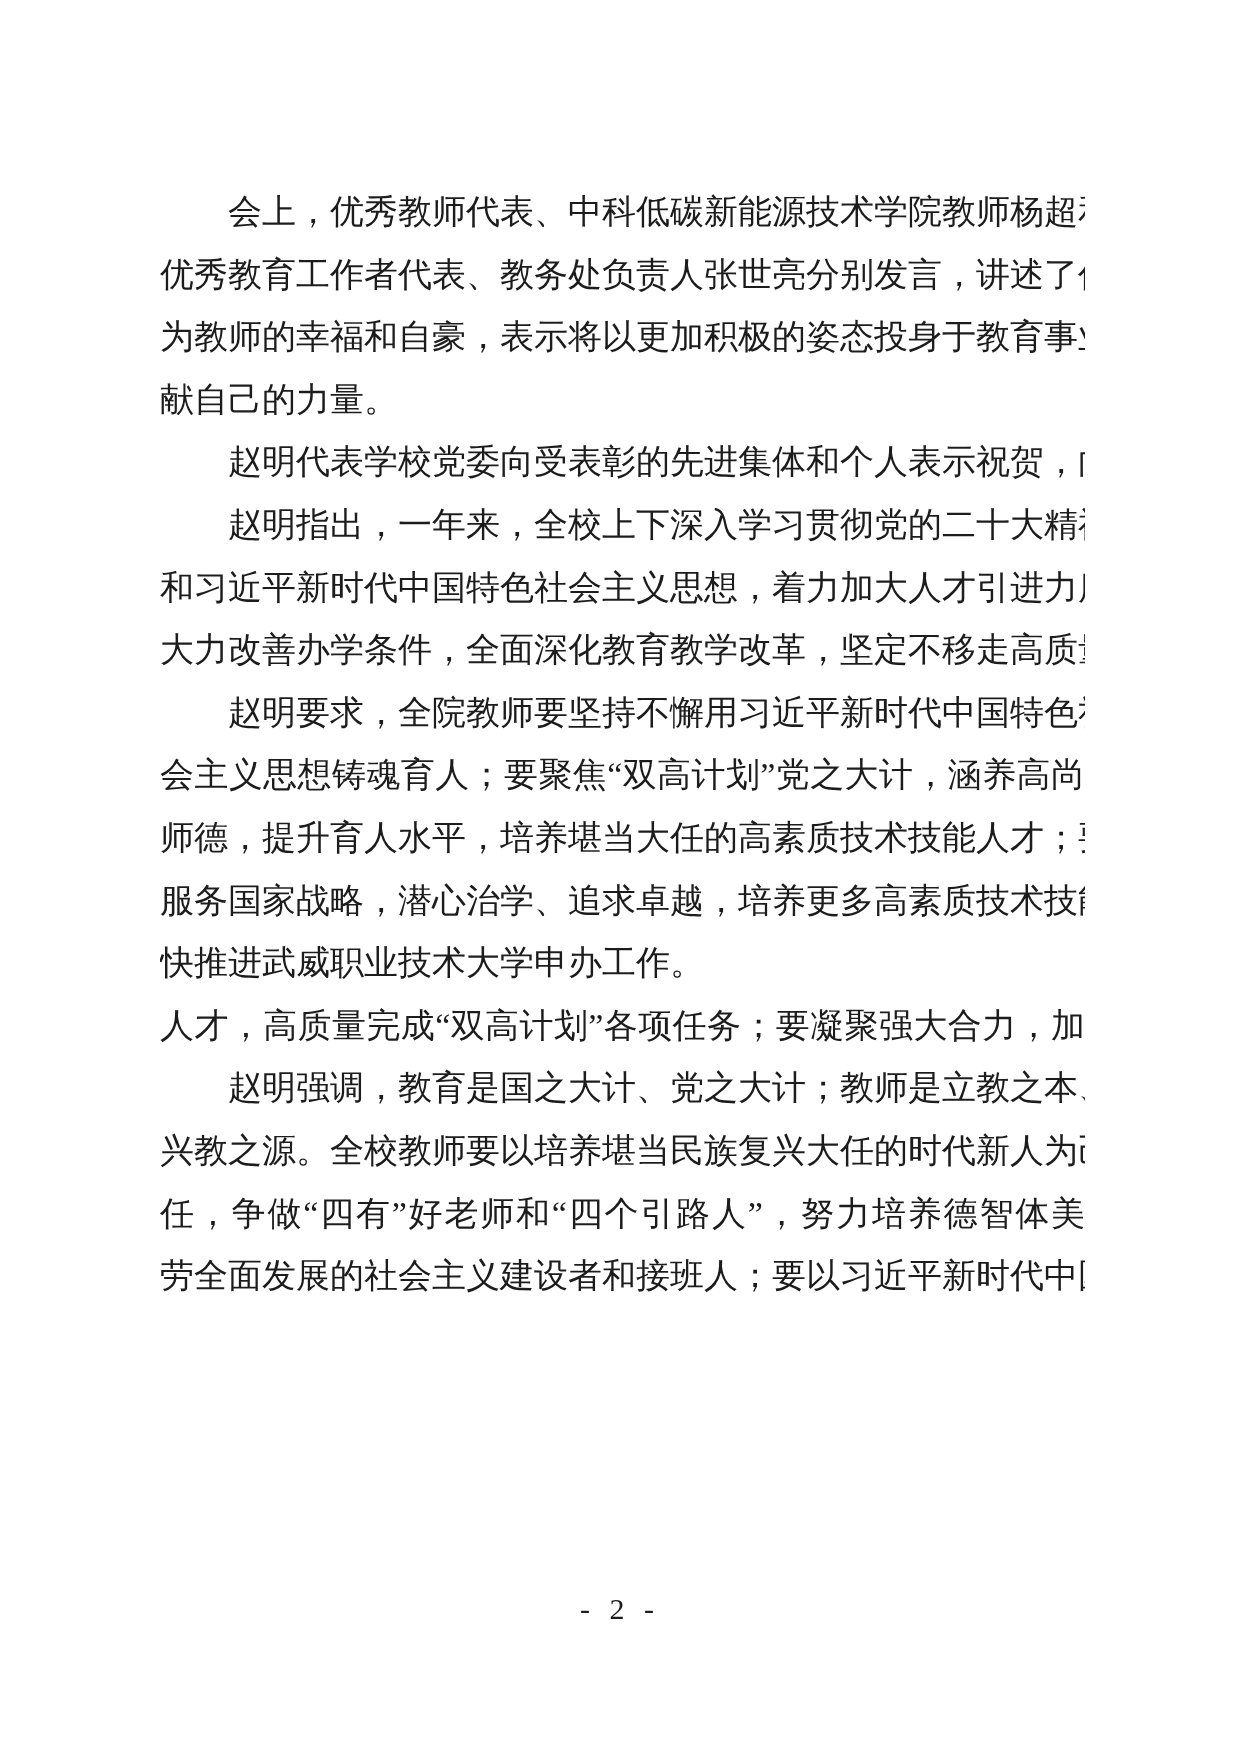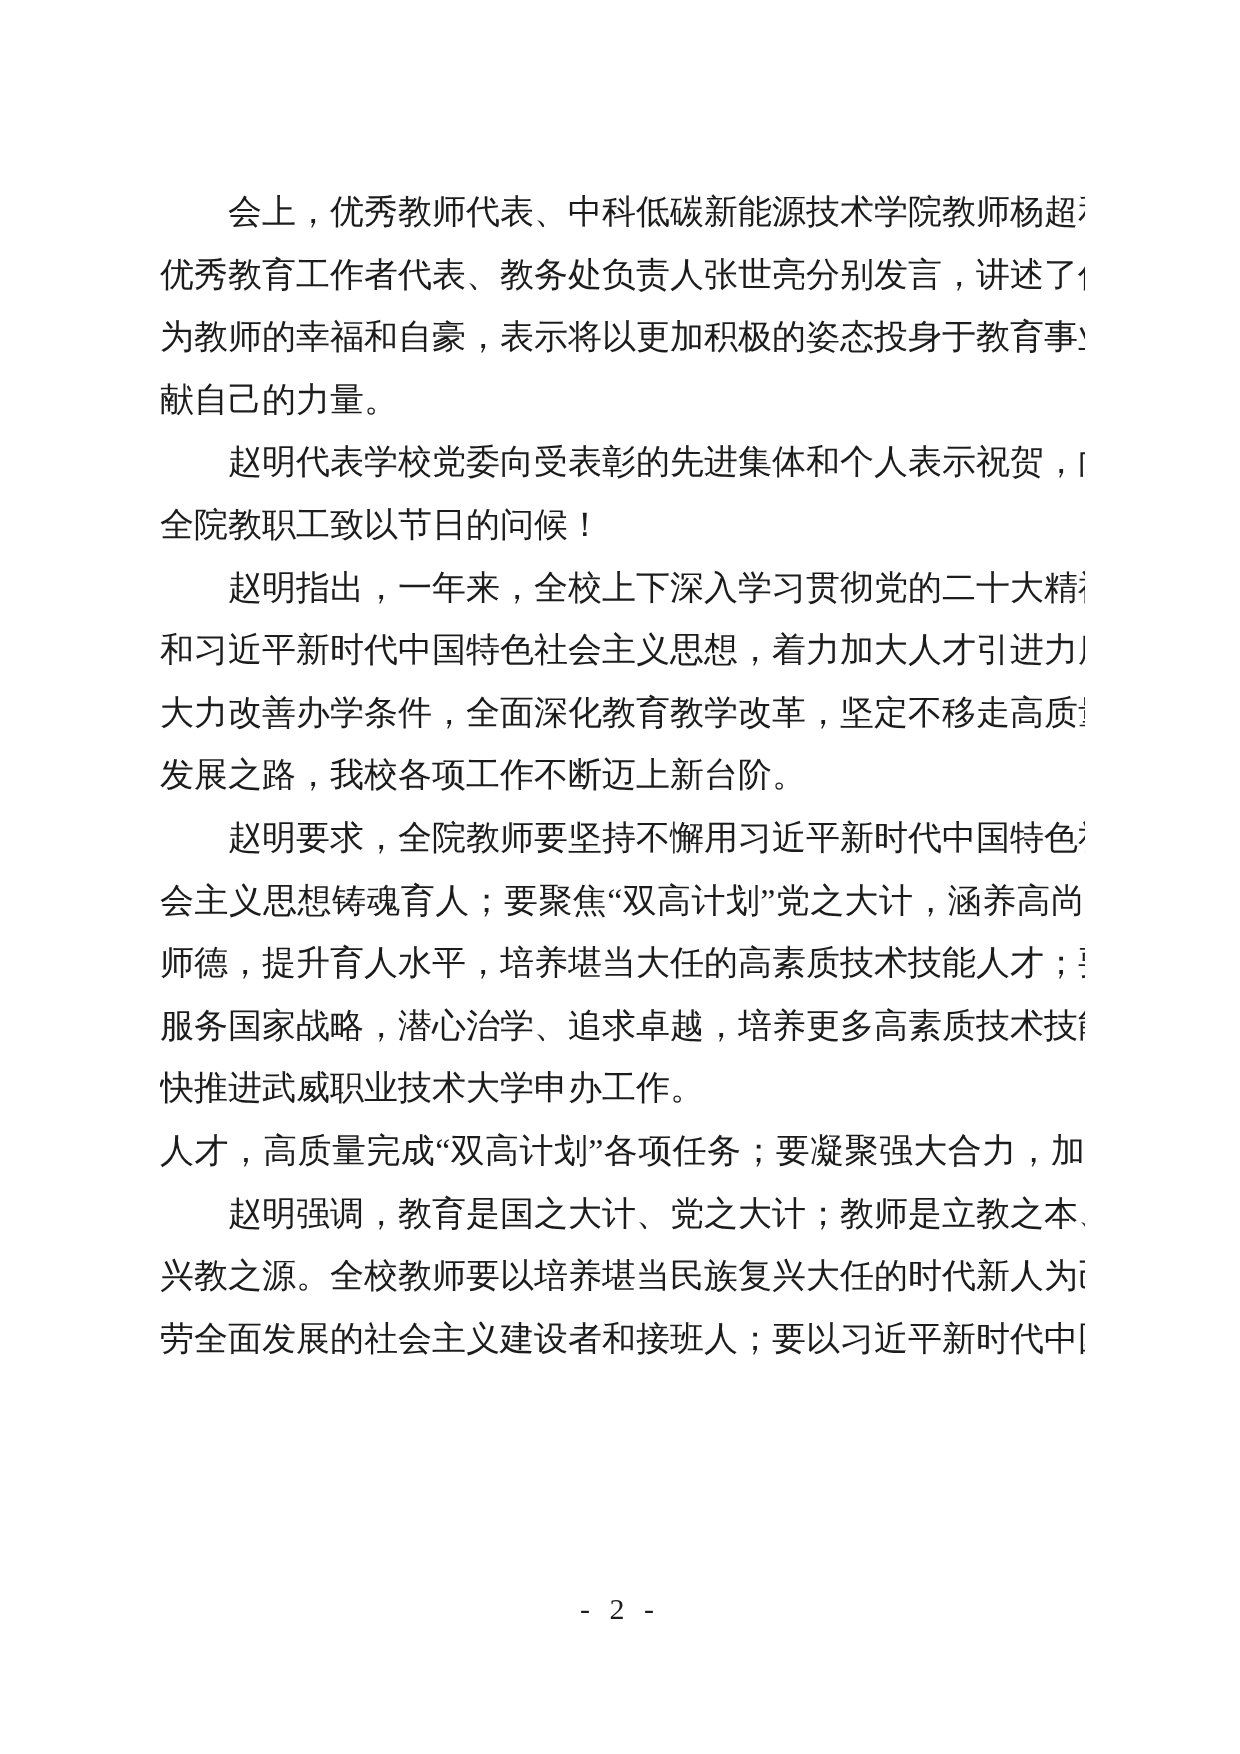--- a/index.html
+++ b/index.html
@@ -65,42 +65,41 @@
 
     <div class="para">
       <div class="line indent">会上，优秀教师代表、中科低碳新能源技术学院教师杨超和</div>
       <div class="line">优秀教育工作者代表、教务处负责人张世亮分别发言，讲述了作</div>
       <div class="line">为教师的幸福和自豪，表示将以更加积极的姿态投身于教育事业</div>
       <div class="line end">献自己的力量。</div>
     </div>
 
     <div class="para">
       <div class="line indent">赵明代表学校党委向受表彰的先进集体和个人表示祝贺，向</div>
-      <div class="line end">全院教职工致以节日的问候！</div>
     </div>
 
     <div class="para">
       <div class="line indent">赵明指出，一年来，全校上下深入学习贯彻党的二十大精神</div>
       <div class="line">和习近平新时代中国特色社会主义思想，着力加大人才引进力度，</div>
       <div class="line">大力改善办学条件，全面深化教育教学改革，坚定不移走高质量</div>
-      <div class="line end">发展之路，我校各项工作不断迈上新台阶。</div>
     </div>
 
     <div class="para">
       <div class="line indent">赵明要求，全院教师要坚持不懈用习近平新时代中国特色社</div>
       <div class="line">会主义思想铸魂育人；要聚焦“双高计划”党之大计，涵养高尚</div>
       <div class="line">师德，提升育人水平，培养堪当大任的高素质技术技能人才；要</div>
       <div class="line">服务国家战略，潜心治学、追求卓越，培养更多高素质技术技能</div>
       <div class="line end">快推进武威职业技术大学申办工作。</div>
       <div class="line">人才，高质量完成“双高计划”各项任务；要凝聚强大合力，加</div>
     </div>
 
     <div class="para">
       <div class="line indent">赵明强调，教育是国之大计、党之大计；教师是立教之本、</div>
       <div class="line">兴教之源。全校教师要以培养堪当民族复兴大任的时代新人为己</div>
+      <div class="line">任，争做“四有”好老师和“四个引路人”，努力培养德智体美</div>
       <div class="line end">劳全面发展的社会主义建设者和接班人；要以习近平新时代中国</div>
     </div>
 
   </div>
 
   <div class="page-number">- 2 -</div>
 
 </div>
 
 </body></html>

